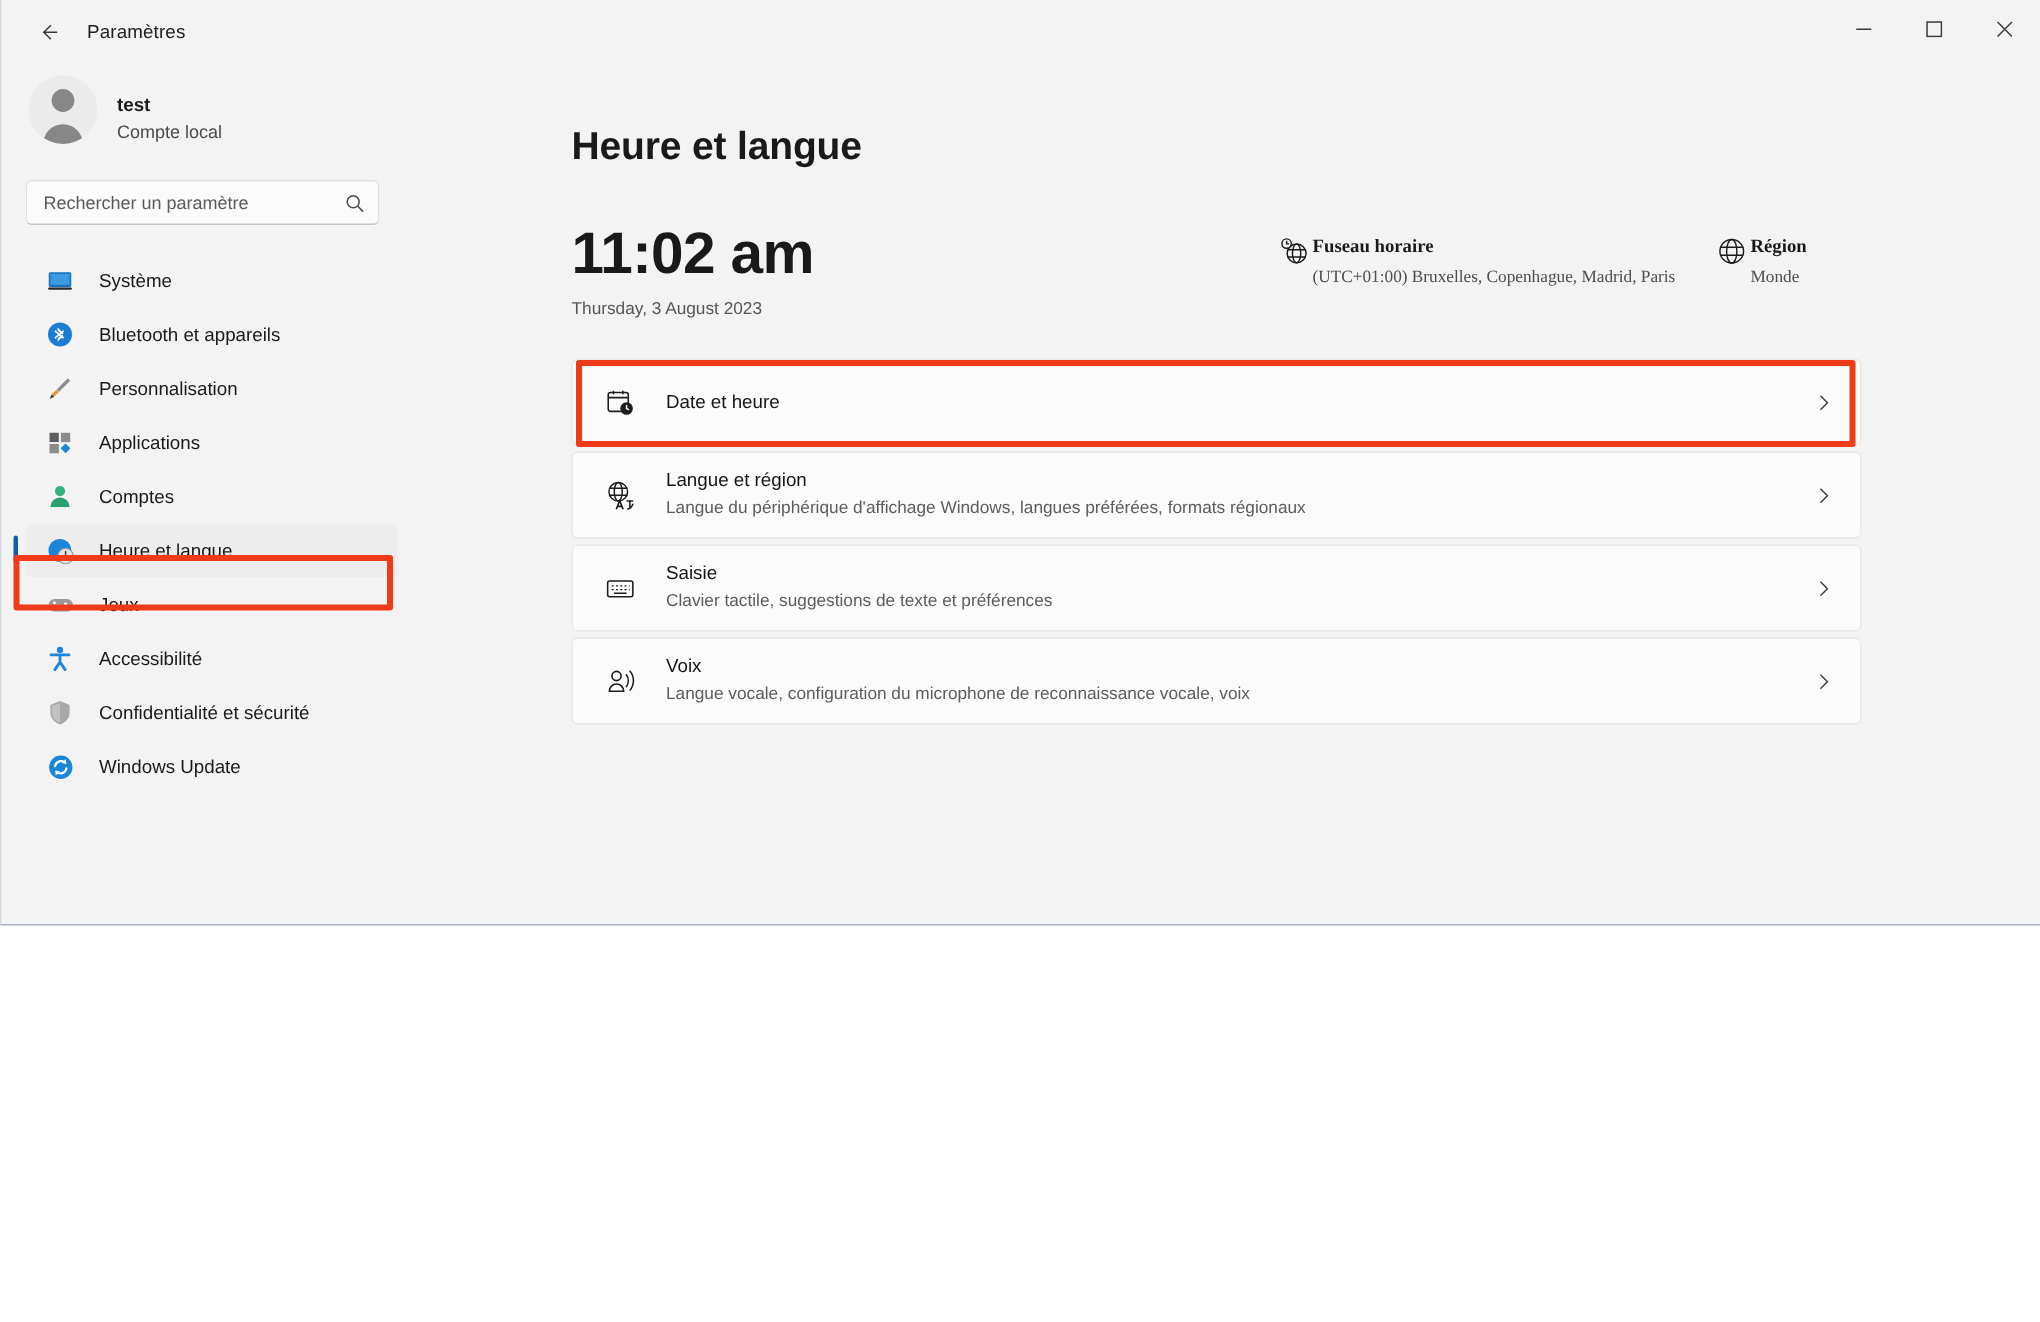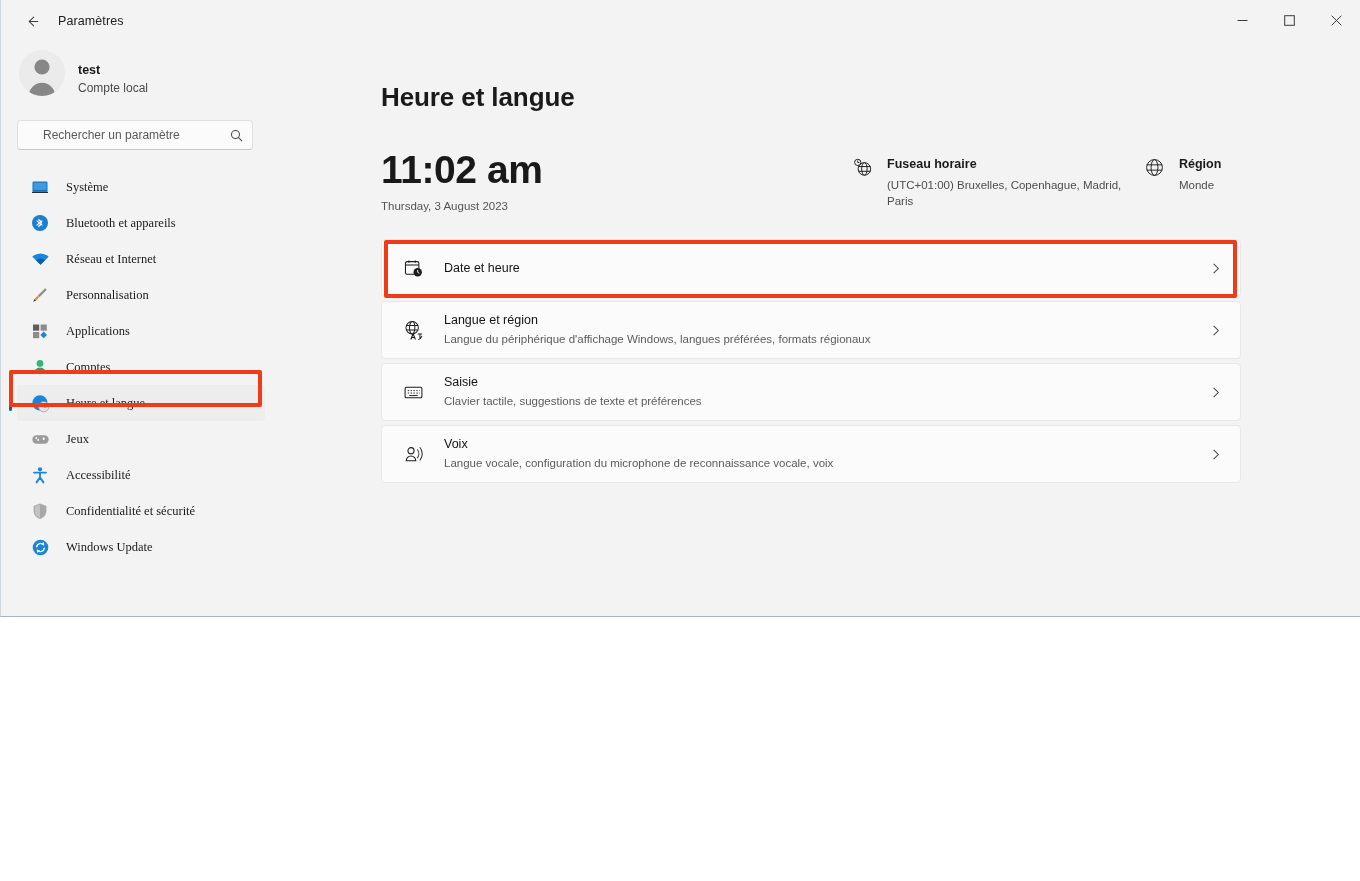--- a/index.html
+++ b/index.html
@@ -91,21 +91,20 @@
     display: flex;
     align-items: center;
     padding: 0 9px 0 11px;
   }
   .searchbox input {
     flex: 1;
     border: none; outline: none; background: transparent;
     font-family: "Liberation Sans", sans-serif;
     font-size: 12px;
     color: #1a1a1a;
-    margin-left: 14px;
   }
   .searchbox input::placeholder { color: #5a5a5a; }
   .search-ic { color: #474747; display: flex; }
 
   .navlist { margin-top: 19px; }
   .navitem {
     position: relative;
     height: 36px;
     margin: 0 16px 0 16px;
     border-radius: 4px;
@@ -124,21 +123,20 @@
   }
   .nav-ic {
     width: 22px; height: 22px;
     flex: 0 0 22px;
     display: flex; align-items: center; justify-content: center;
   }
   .nav-label {
     margin-left: 15px;
     font-size: 12.5px;
     color: #1a1a1a;
-    font-family: Liberation Serif, serif;
   }
 
   
   .content {
     flex: 1;
     background: #f3f3f3;
     padding: 40px 0 0 0;
     min-width: 0;
     overflow: hidden;
   }
@@ -173,21 +171,21 @@
     align-items: flex-start;
     padding-top: 6px;
   }
   .infoblock.tz { width: 292px; }
   .info-ic {
     width: 22px; flex: 0 0 22px;
     display: flex; justify-content: center;
     color: #1b1b1b;
     margin-top: 2px;
   }
-  .info-text { margin-left: 14px; line-height: 1.4; }
+  .info-text { margin-left: 2px; line-height: 1.4; font-family: Liberation Serif, serif; }
   .info-title { font-size: 12.5px; font-weight: bold; color: #1a1a1a; }
   .info-sub { font-size: 11.5px; color: #4d4d4d; margin-top: 3px; }
 
   
   .cards { margin-top: 27px; }
   .card {
     position: relative;
     height: 58px;
     background: #fbfbfb;
     border: 1px solid #e8e8e8;
@@ -303,29 +301,20 @@
           <span class="nav-ic">
             <svg width="18" height="18" viewBox="0 0 18 18">
               <circle cx="9" cy="9" r="8" fill="#1a7fd4"></circle>
               <path d="M8 4.4 12 8l-4 3.6V4.4zM8 13.6 12 10l-4-3.6v7.2z" fill="#fff" transform="translate(-0.6,0)"></path>
               <path d="M5.6 6.6 11.4 11.4M5.6 11.4 11.4 6.6" stroke="#fff" stroke-width="1.1" fill="none"></path>
             </svg>
           </span>
           <span class="nav-label">Bluetooth et appareils</span>
         </div>
 
-        <div class="navitem">
-          <span class="nav-ic">
-            <svg width="19" height="19" viewBox="0 0 20 20">
-              <path d="M10 15.6 1.4 7.1a12.2 12.2 0 0 1 17.2 0z" fill="#1a86d9"></path>
-              <path d="M10 15.6 5.3 10.8a6.7 6.7 0 0 1 9.4 0z" fill="#0b5ea8"></path>
-            </svg>
-          </span>
-          <span class="nav-label">Réseau et Internet</span>
-        </div>
 
         <div class="navitem">
           <span class="nav-ic">
             <svg width="18" height="18" viewBox="0 0 18 18">
               <path d="M14.2 2.2 6.8 9.6l1.6 1.6 7.4-7.4z" fill="#8e8e8e"></path>
               <path d="M6.6 9.8 8.2 11.4 5.2 14.4 3.6 12.8z" fill="#e8913a"></path>
               <path d="M3.5 12.9 2.2 15.8l2.9-1.3z" fill="#2f2f2f"></path>
             </svg>
           </span>
           <span class="nav-label">Personnalisation</span>

